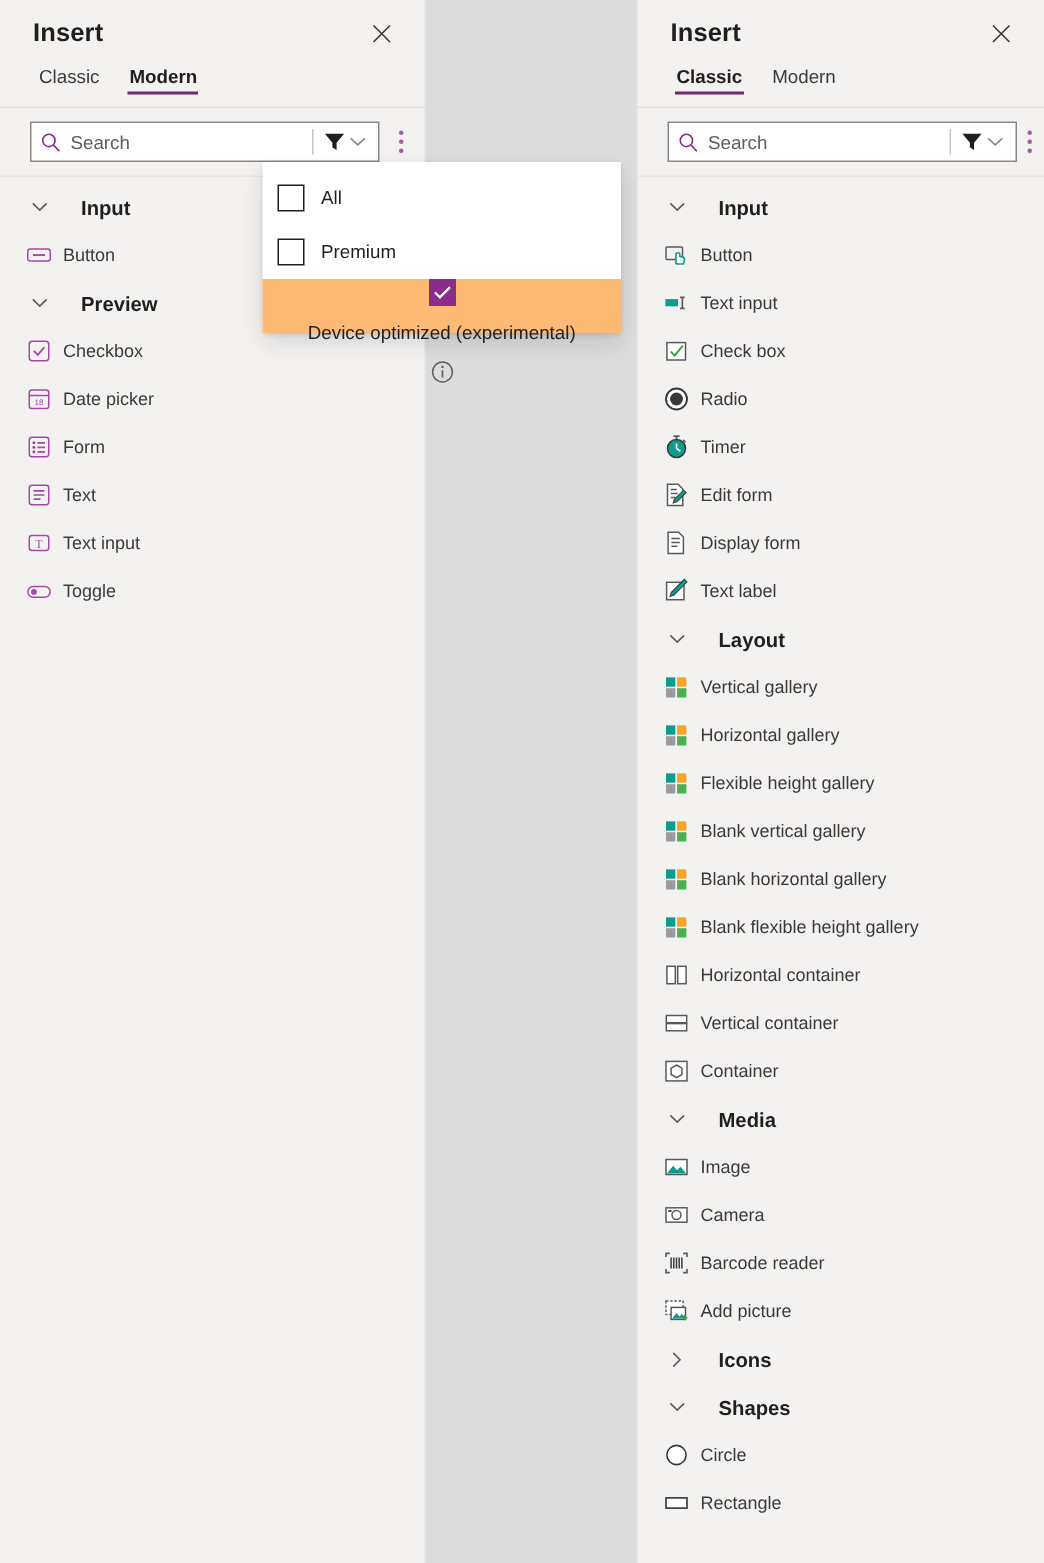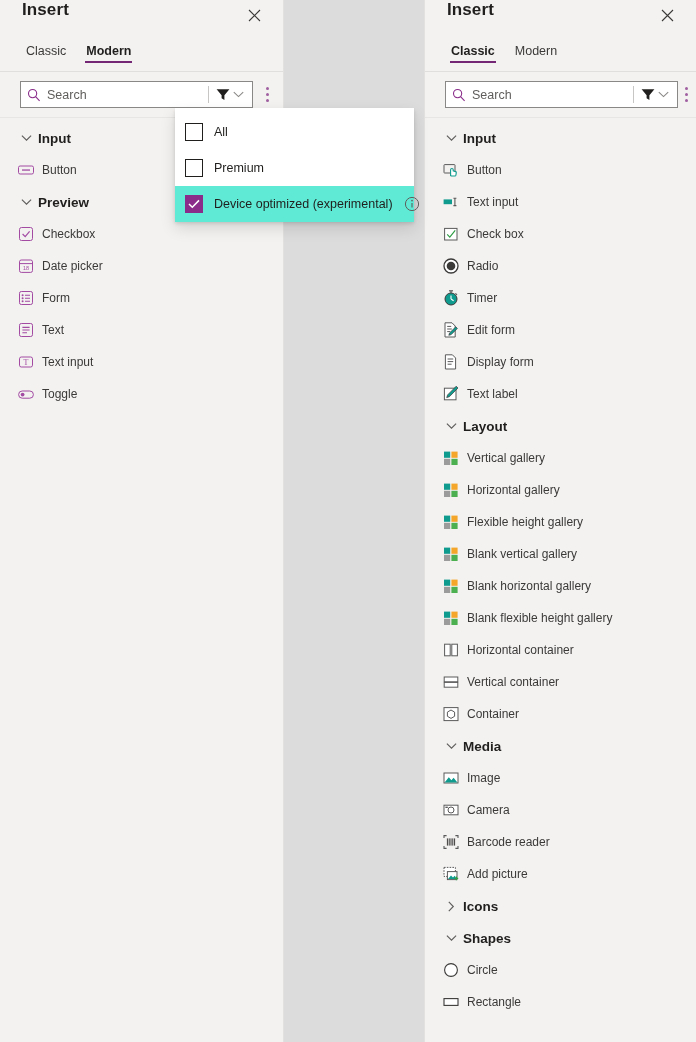--- a/index.html
+++ b/index.html
@@ -20,21 +20,21 @@
   
   .panel{
     position:absolute; top:0; height:1042px;
     background:#f3f2f1;
     overflow:hidden;
   }
   .panel-left{ left:0; width:284px; border-right:1px solid #e3e1df; }
   .panel-right{ left:424px; width:272px; border-left:1px solid #e3e1df; }
 
   .panel-header{
-    height:44px; display:flex; 
+    height:44px; display:flex; align-items:center;
     padding:0 14px 0 22px;
   }
   .panel-title{
     font-size:17px; color:#201f1e; font-weight:600; letter-spacing:.1px;
     flex:1;
   }
   .close-btn{
     width:30px;height:30px; display:flex;align-items:center;justify-content:center;
     cursor:pointer; color:#3b3a39;
   }
@@ -83,21 +83,21 @@
   .more-dot{ width:3px;height:3px;border-radius:50%;background:#a05fa0;margin:1.5px 0;}
   .more-inner{display:flex;flex-direction:column;align-items:center;}
 
   
   .list{ padding-top:4px; }
   .group{
     display:flex; align-items:center; height:32px; padding-left:14px;
     cursor:pointer;
   }
   .group .chev{ width:24px; display:flex;align-items:center;justify-content:center; color:#605e5c;}
-  .group .glabel{ font-size:13.5px; font-weight:700; color:#201f1e; }
+  .group .glabel{ font-size:13.5px; font-weight:700; color:#201f1e;margin-left:16px; }
   .item{
     display:flex; align-items:center; height:32px; padding-left:14px;
     cursor:pointer;
   }
   .item .ico{
     width:24px; height:20px; display:flex;align-items:center;justify-content:center;
     flex:0 0 24px;
   }
   .item .ilabel{ font-size:12px; color:#3b3a39; margin-left:4px; white-space:nowrap; }
 
@@ -106,21 +106,21 @@
     position:absolute; left:175px; top:108px; width:239px;
     background:#ffffff;
     box-shadow:0 1.6px 3.6px rgba(0,0,0,.13), 0 6.4px 14.4px rgba(0,0,0,.13);
     padding:6px 0 0 0;
     z-index:40;
   }
   .fl-item{
     display:flex; align-items:center; height:36px; padding:0 10px 0 10px;
     cursor:pointer; gap:11px;
   }
-  .fl-item.sel{ background:#5eead4; }
+  .fl-item.sel{ background:#fdba74;flex-direction:column; }
   .fl-cb{
     width:18px;height:18px;border:1px solid #201f1e;background:#fff;
     flex:0 0 18px; display:flex;align-items:center;justify-content:center;
   }
   .fl-cb.checked{ background:#8a2d8a; border-color:#8a2d8a; }
   .fl-label{ font-size:12.5px; color:#201f1e; flex:1; white-space:nowrap; }
   .fl-info{ width:16px;height:16px;flex:0 0 16px; }
 </style>
 </head>
 <body>

